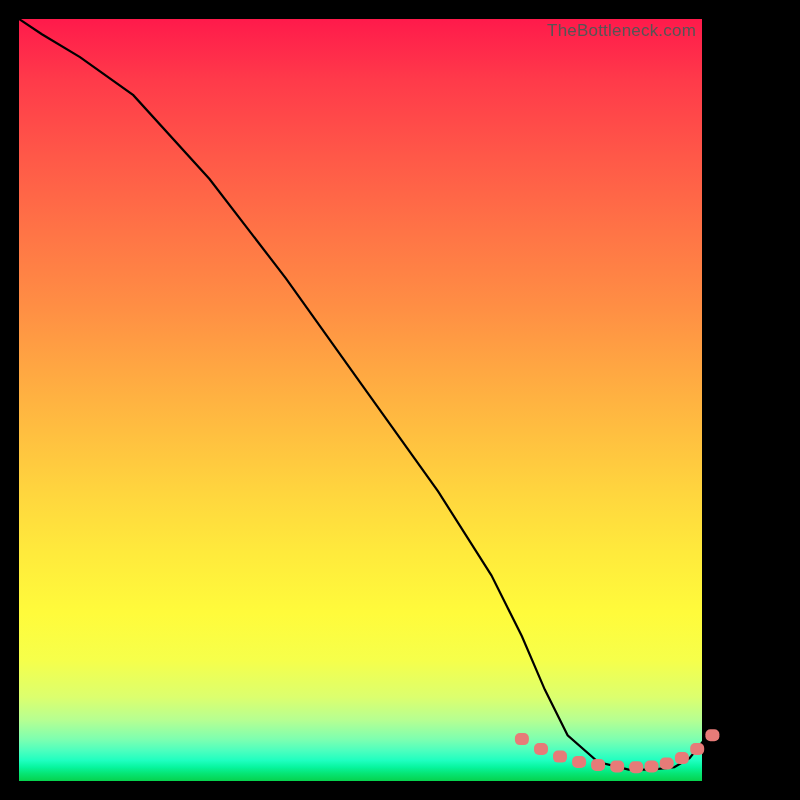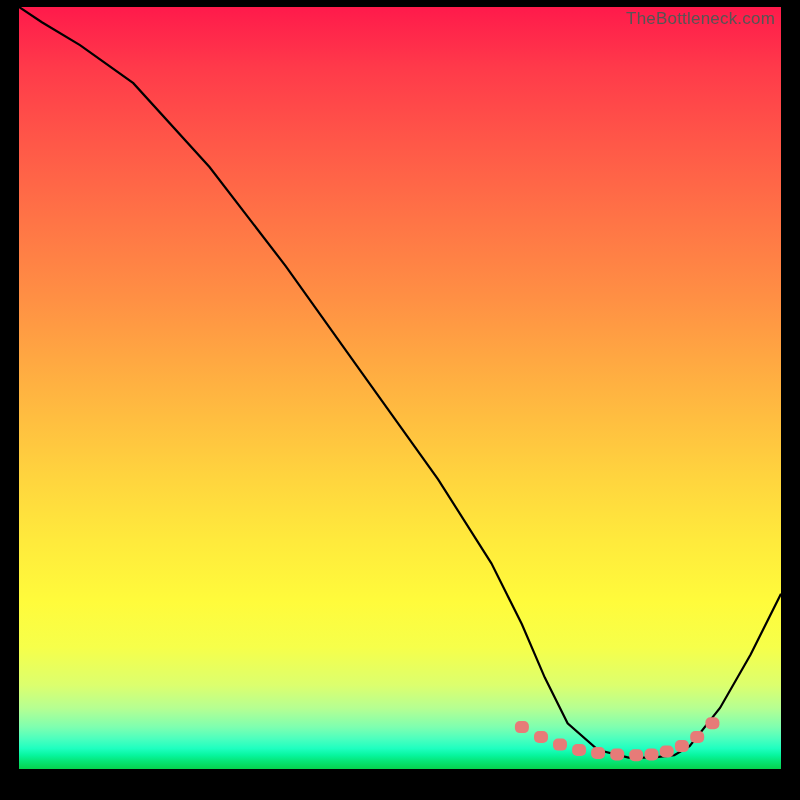--- a/index.html
+++ b/index.html
@@ -7,22 +7,22 @@
     padding: 0;
     width: 800px;
     height: 800px;
     background: #000000;
     overflow: hidden;
     font-family: Arial, Helvetica, sans-serif;
   }
   .frame {
     position: absolute;
     left: 19px;
-    top: 7px;
-    width: 762px;
+    top: 19px;
+    width: 683px;
     height: 762px;
     border-radius: 13px;
   }
   .gradient-bg {
     position: absolute;
     top: 0;
     left: 0;
     width: 100%;
     height: 100%;
     

